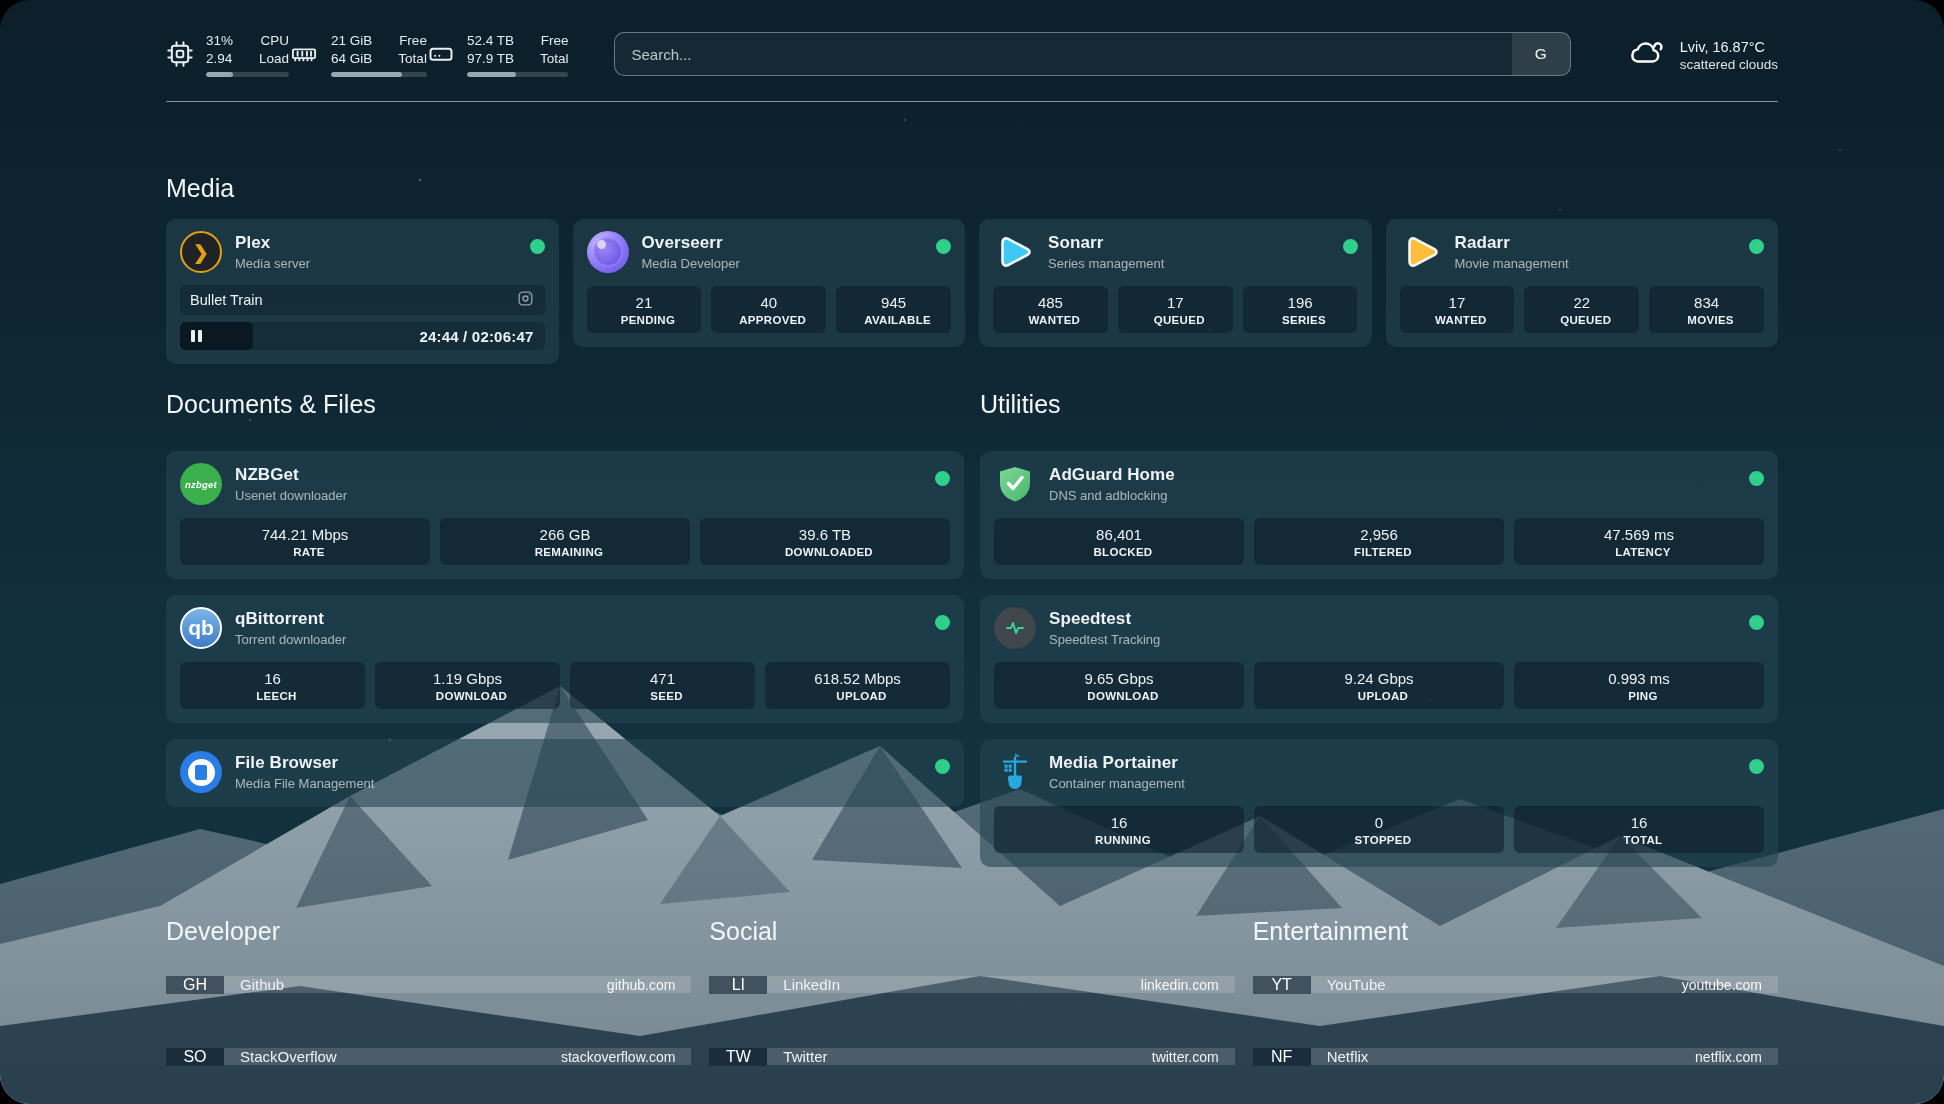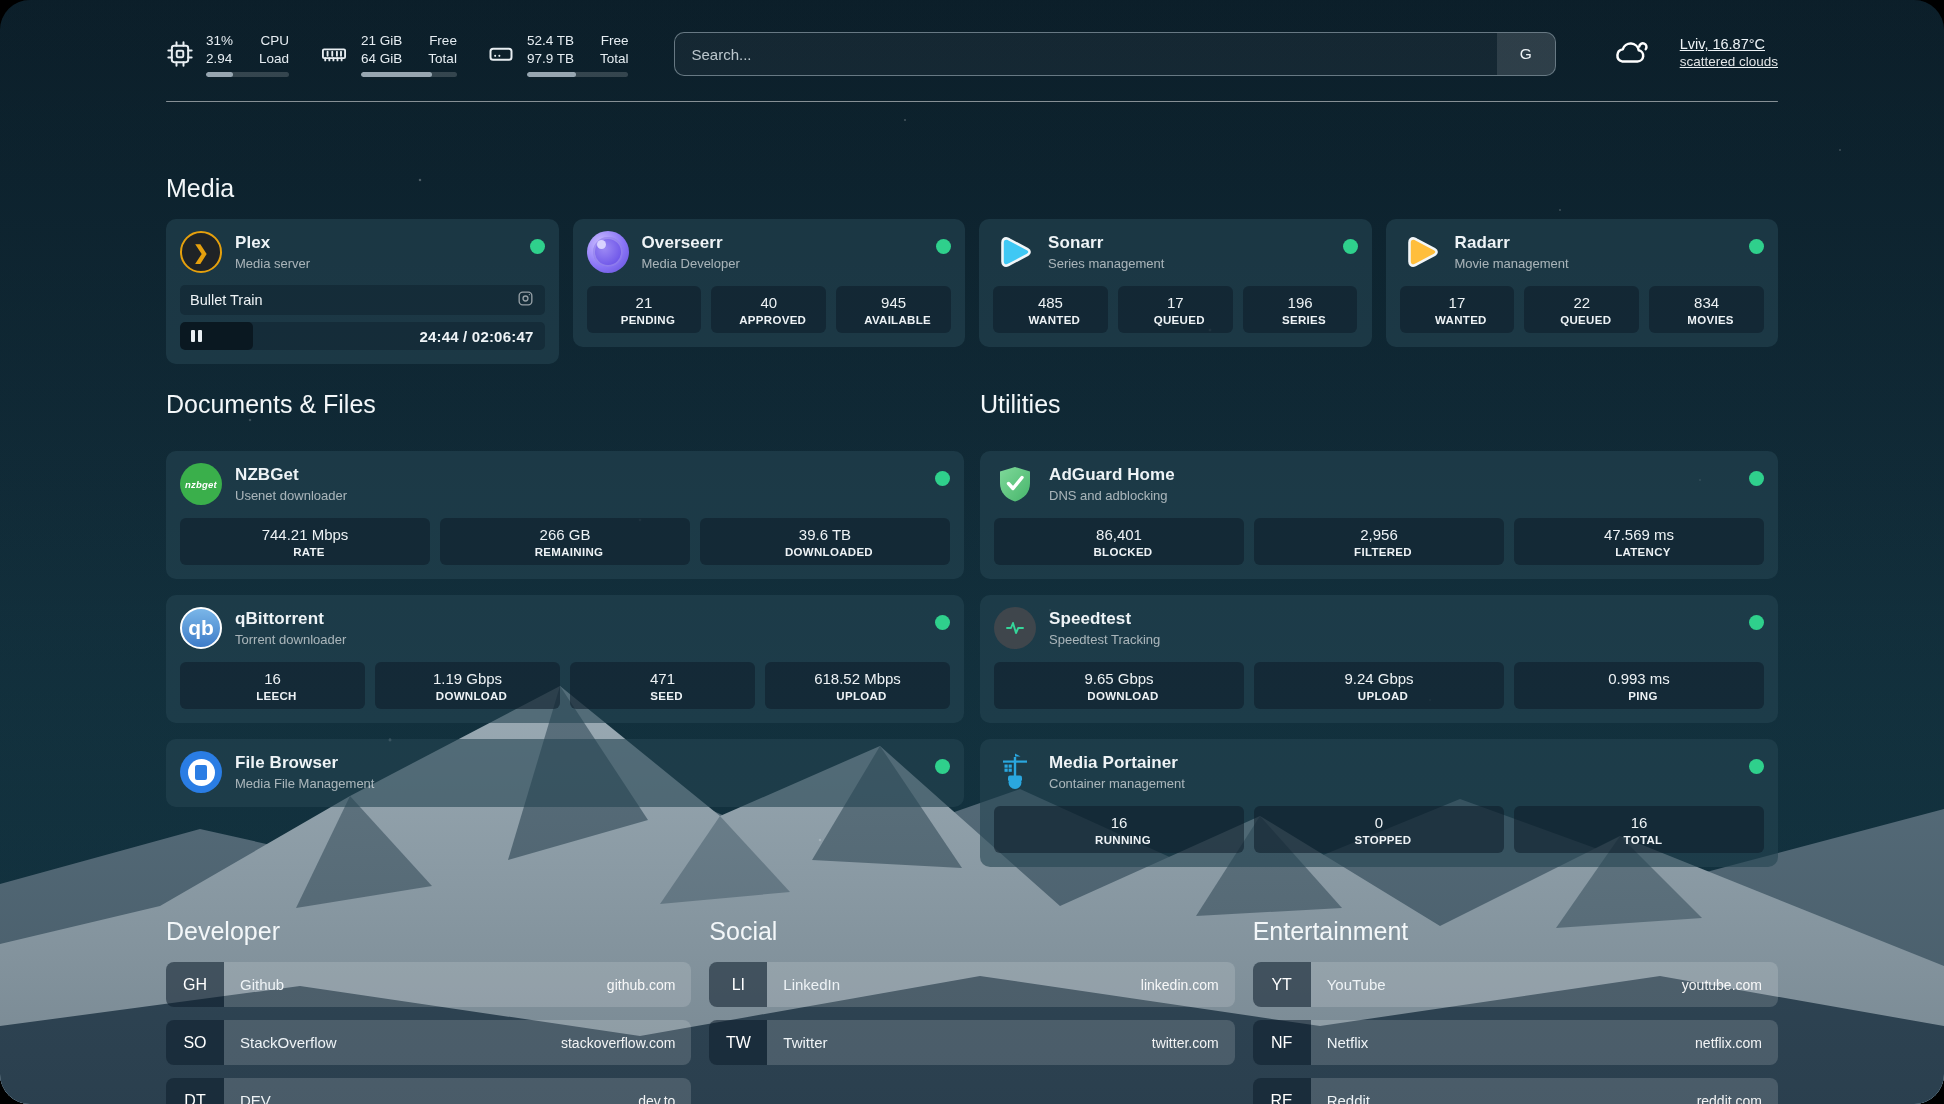--- a/index.html
+++ b/index.html
@@ -19,32 +19,32 @@
     radial-gradient(2.8px 2.8px at 390px 740px,rgba(255,255,255,0.45),transparent 70%),
     radial-gradient(2px 2px at 1700px 480px,rgba(255,255,255,0.32),transparent 70%),
     radial-gradient(2.4px 2.4px at 250px 420px,rgba(255,255,255,0.3),transparent 70%),
     radial-gradient(2px 2px at 1430px 700px,rgba(255,255,255,0.3),transparent 70%),
     radial-gradient(2.4px 2.4px at 820px 840px,rgba(255,255,255,0.35),transparent 70%),
     radial-gradient(2px 2px at 1840px 150px,rgba(255,255,255,0.3),transparent 70%);}
   .content{position:relative;height:100%;padding:0 166px;box-sizing:border-box;}
 
   
   .topbar{display:flex;align-items:center;padding-top:32px;}
-  .resources{display:flex;gap:30px;}
+  .resources{display:flex;}
   .resource{display:flex;align-items:center;gap:12px;}
   .res-icon{display:flex;align-items:center;}
   .res-grid{display:grid;grid-template-columns:auto auto;column-gap:26px;row-gap:0;font-size:13.5px;line-height:1.3;color:#e6edf2;}
   .res-lab{text-align:right;}
   .res-bar{margin-top:5px;height:4.5px;border-radius:3px;background:rgba(255,255,255,0.17);overflow:hidden;}
   .res-fill{height:100%;border-radius:3px;background:#97a6b1;}
   .search{flex:1;margin:0 56px 0 46px;height:42px;border:1.5px solid rgba(186,202,212,0.5);border-radius:10px;background:rgba(255,255,255,0.04);display:flex;overflow:hidden;align-items:stretch;}
   .search input{flex:1;background:transparent;border:0;outline:0;color:#e8eef2;font-size:15px;padding:0 16px;font-family:"Liberation Sans",sans-serif;}
   .search input::placeholder{color:rgba(228,237,243,0.8);}
   .search-btn{width:58px;background:rgba(255,255,255,0.11);display:flex;align-items:center;justify-content:center;font-size:15.5px;color:#eef3f6;cursor:pointer;}
-  .weather{display:flex;align-items:flex-start;gap:28px;text-decoration:underline;}
+  .weather{display:flex;align-items:flex-end;gap:13px;}
   .weather-title{font-size:14.5px;}
   .weather-sub{font-size:13.5px;color:rgba(255,255,255,0.88);margin-top:2px;}
   .divider{margin-top:24px;height:1.5px;background:rgba(255,255,255,0.5);border-radius:1px;}
 
   
   .section-title{font-size:25px;font-weight:500;color:#f3f7f9;}
   .media-title{margin-top:72px;margin-bottom:16px;}
   .media-grid{display:grid;grid-template-columns:repeat(4,1fr);gap:14px;align-items:start;}
   .duo{display:grid;grid-template-columns:1fr 1fr;gap:16px;margin-top:26px;}
   .col .section-title{margin-bottom:32px;}
@@ -80,21 +80,21 @@
   .qbit{background:linear-gradient(180deg,#7ab6e8,#3e7cc8);border:2px solid #fff;color:#fff;font-size:21px;font-weight:700;}
   .fb{background:#2a7de4;}
   .fb-inner{width:27px;height:27px;border-radius:50%;background:#fff;display:flex;align-items:center;justify-content:center;}
   .fb-disk{width:12px;height:15px;background:#2a7de4;border-radius:2px;}
   .speed{background:#3f464c;}
   .svc-icon-plain{width:42px;height:42px;display:flex;align-items:center;justify-content:center;flex:0 0 auto;}
 
   
   .bookmarks{display:grid;grid-template-columns:repeat(3,1fr);gap:18px;margin-top:34px;}
   .bm-title{margin-bottom:16px;}
-  .bm-row{display:flex;height:45px;border-radius:8px;overflow:hidden;margin-bottom:13px;cursor:pointer;}
+  .bm-row{display:flex;height:45px;border-radius:8px;overflow:hidden;margin-bottom:27px;cursor:pointer;align-items:center;}
   .bm-abbr{width:58px;background:rgba(12,30,44,0.55);display:flex;align-items:center;justify-content:center;font-size:16px;color:#fff;flex:0 0 auto;}
   .bm-body{flex:1;background:rgba(255,255,255,0.15);display:flex;align-items:center;justify-content:space-between;padding:0 16px;min-width:0;}
   .bm-name{font-size:15px;}
   .bm-url{font-size:14px;color:rgba(255,255,255,0.93);}
 </style>
 </head>
 <body>
 
 <div class="app">
 

